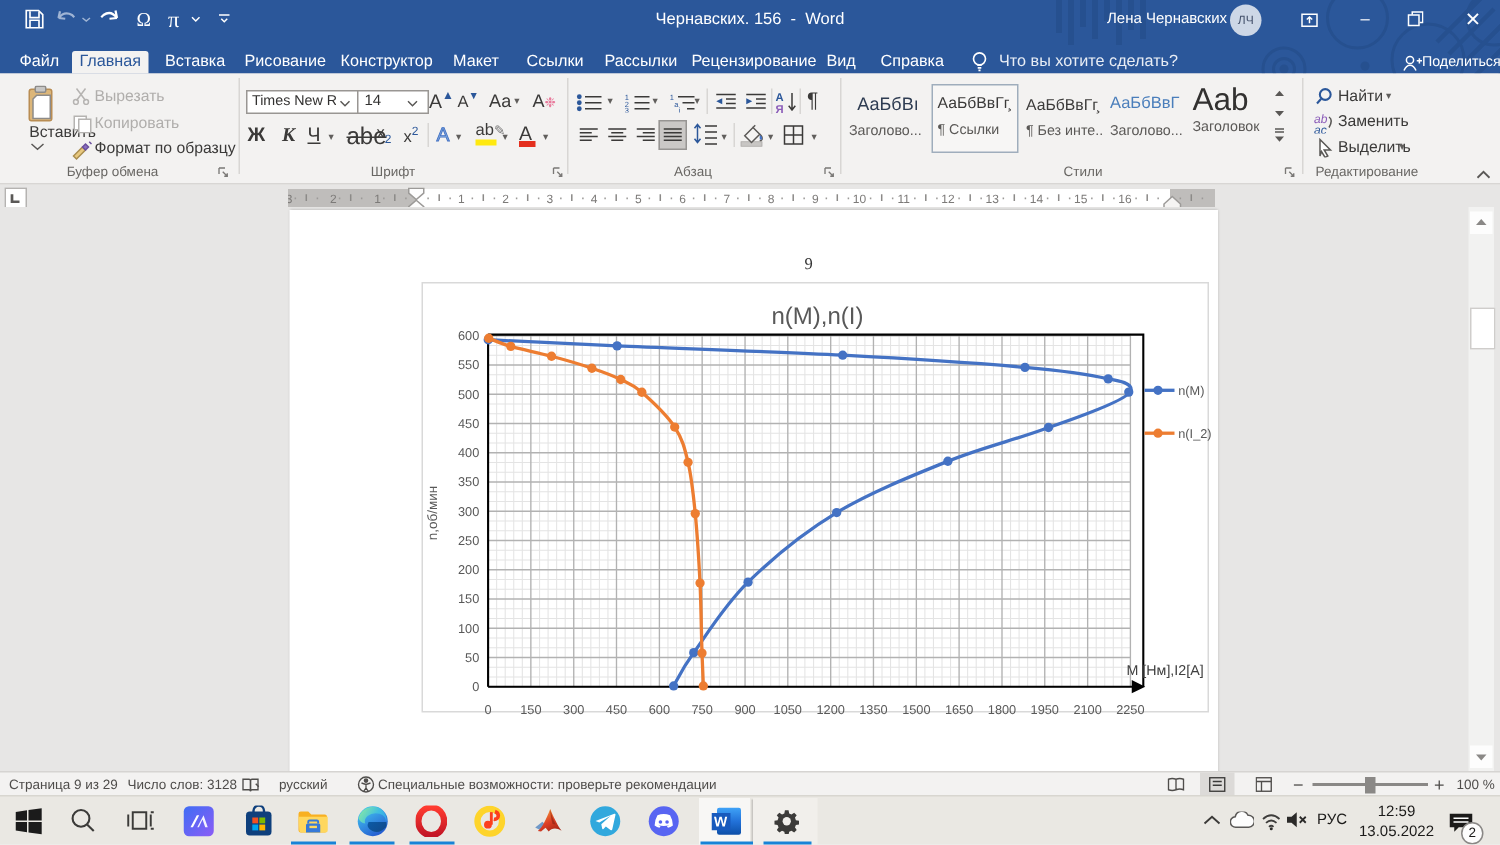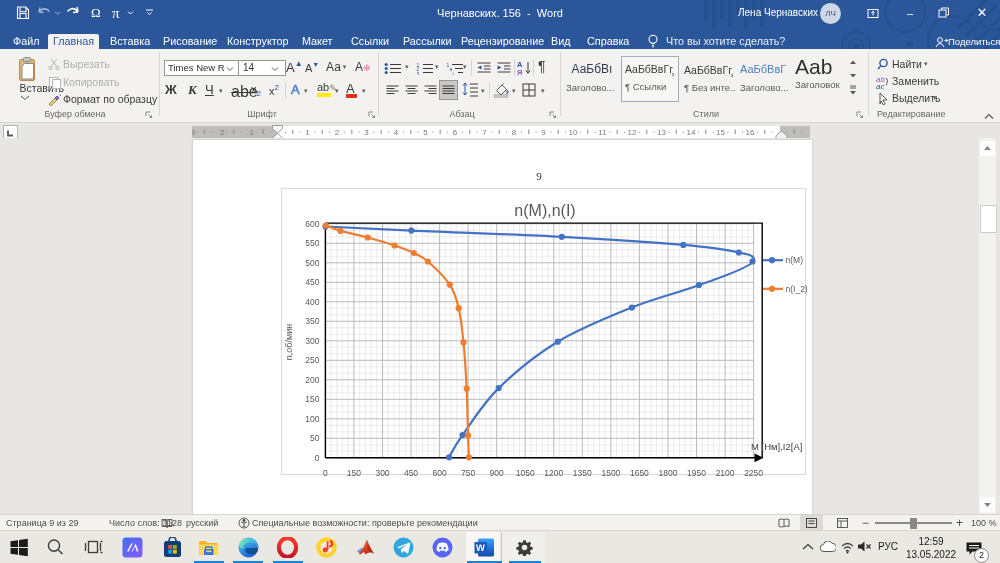--- a/index.html
+++ b/index.html
@@ -331,21 +331,21 @@
     <div class="abs" style="left:847px;top:9px;width:12px;height:42px;">
       <svg width="12" height="44">
           <g fill="#5a5856">
             <path d="M3 6 l3-3.5 3 3.5 z"></path>
             <path d="M3 16 l3 3.5 3-3.5 z"></path>
           </g>
           <path d="M3 28 h6 M3 30 h6" stroke="#5a5856"></path>
           <path d="M3 33 l3 3.5 3-3.5 z" fill="#5a5856"></path>
         </svg>
     </div>
-    <div class="abs glabel" style="left:674px;width:64px;">Стили</div>
+    <div class="abs glabel" style="left:690px;width:64px;">Стили</div>
     <svg class="abs" style="left:856px;top:62px;" width="8" height="8">
         <path d="M1 1 h4 M1 1 v4 M3.5 3.5 l3 3 M6.5 4.5 v2 h-2" stroke="#7a7876" fill="none" stroke-width="0.9"></path>
       </svg>
     <div class="abs gsep" style="left:868px;"></div>
 
     <svg class="abs" style="left:877px;top:9px;" width="12" height="12">
         <g fill="none" stroke="#2b579a" stroke-width="1.4">
           <circle cx="6.5" cy="5" r="3.6"></circle>
           <path d="M3.8 7.8 L1 11"></path>
         </g>
@@ -524,21 +524,21 @@
     </div>
     <div class="abs" style="left:1px;top:67px;width:15px;height:26px;background:#fff;border:1px solid #cfcdcb;"></div>
     <div class="abs" style="left:1px;top:359px;width:15px;height:15px;background:#fdfdfd;">
       <svg width="15" height="15">
           <path d="M4 6 l3.5 4 3.5-4 z" fill="#8a8886"></path>
         </svg>
     </div>
   </div>
   <div id="status" class="abs">
     <div class="abs stxt" style="left:6px;">Страница 9 из 29</div>
-    <div class="abs stxt" style="left:85px;margin-left:24px;">Число слов: 3128</div>
+    <div class="abs stxt" style="left:85px;">Число слов: 3128</div>
     <svg class="abs" style="left:161px;top:3px;" width="12" height="11">
         <g fill="none" stroke="#4f4d4b" stroke-width="0.9">
           <path d="M1 1.5 h4 q1 0 1 1 v7 q0 -1 -1 -1 h-4 z"></path>
           <path d="M11 1.5 h-4 q-1 0 -1 1 v7 q0 -1 1 -1 h4 z"></path>
           <path d="M9.5 4.5 l2 2"></path>
         </g>
       </svg>
     <div class="abs stxt" style="left:186px;">русский</div>
     <svg class="abs" style="left:238px;top:2px;" width="12" height="12">
         <g fill="none" stroke="#4f4d4b" stroke-width="0.9">

